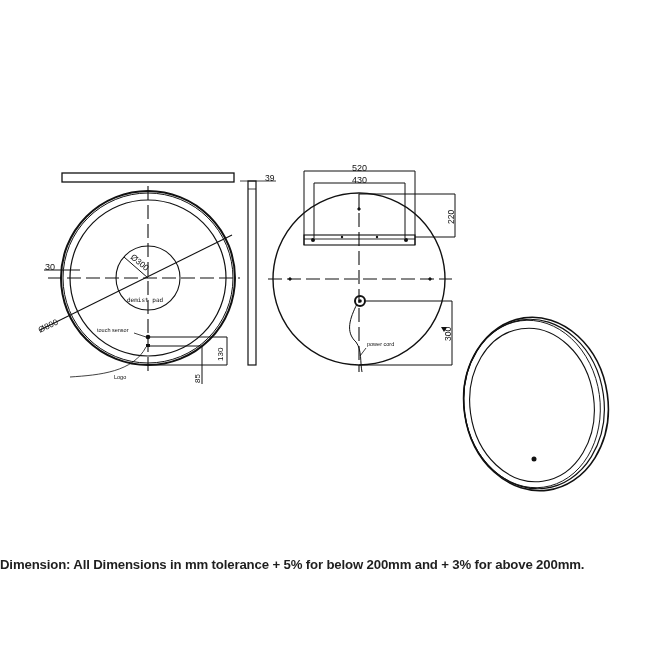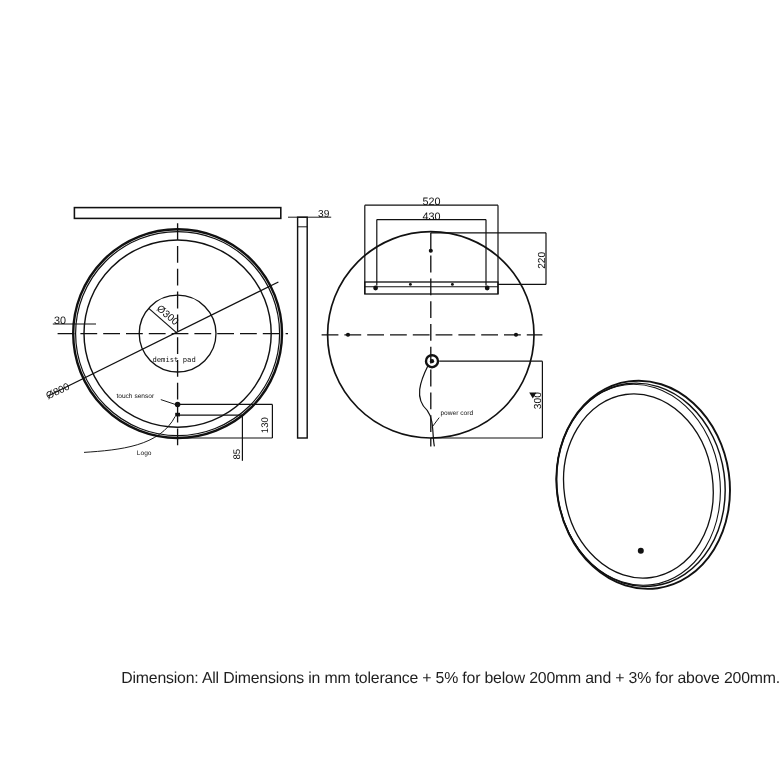--- a/index.html
+++ b/index.html
@@ -1,20 +1,20 @@
 <!DOCTYPE html>
 <html><head>
 <meta charset="utf-8">
 <style>
   html, body { margin:0; padding:0; background:#ffffff; }
   body { width:650px; height:650px; position:relative; overflow:hidden; font-family:"DejaVu Sans", sans-serif; }
   #drawing { position:absolute; left:0; top:0; width:650px; height:650px; }
   .caption {
-    position:absolute; left:0; top:557px; width:650px; text-align:right;
-    font-family:"Liberation Sans", sans-serif; font-weight:normal; font-size:13.2px; color:#1f1f1f;
+    position:absolute; left:0; top:557px; width:650px; text-align:left;
+    font-family:"Liberation Sans", sans-serif; font-weight:bold; font-size:13.2px; color:#1f1f1f;
     letter-spacing:-0.15px;
   }
   svg text { font-family:"Liberation Sans", sans-serif; fill:#111; }
   .mono { font-family:"DejaVu Sans Mono", monospace; }
 </style>
 </head>
 <body>
 
 <svg id="drawing" width="650" height="650" viewBox="0 0 650 650" xmlns="http://www.w3.org/2000/svg">
 

